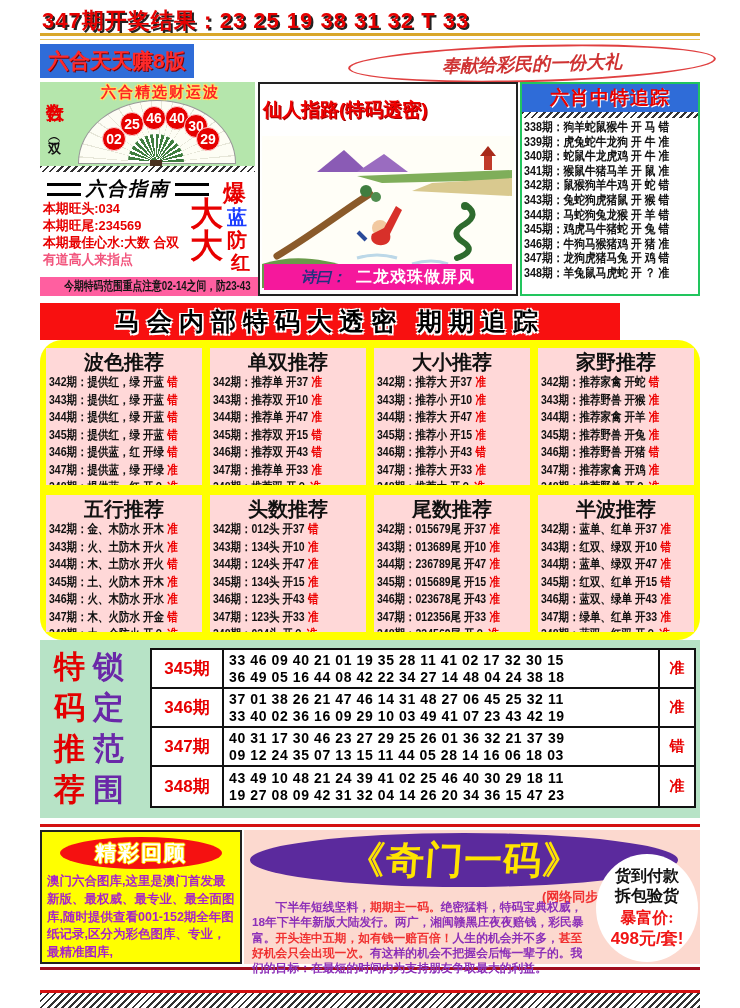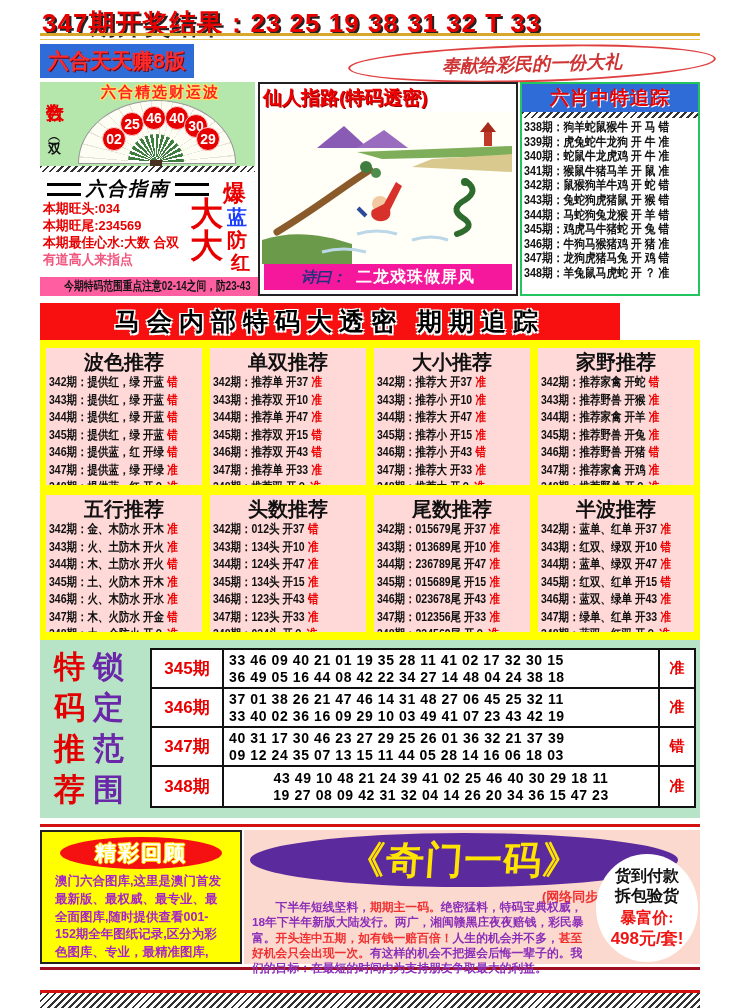--- a/index.html
+++ b/index.html
@@ -1,19 +1,19 @@
 <!DOCTYPE html>
 <html><head>
 <meta charset="utf-8">
 <style>
   html,body{margin:0;padding:0;background:#fff;}
   .page{position:relative;width:740px;height:1008px;background:#fff;overflow:hidden;
         font-family:"Liberation Sans","DejaVu Sans",sans-serif;}
   
-  .result-title{position:absolute;left:42px;top:6px;font-size:26px;font-weight:bold;
+  .result-title{position:absolute;left:42px;top:6px;font-size:22px;font-weight:bold;
     color:#e60000;text-shadow:2px 2px 0 #222;letter-spacing:1px;white-space:nowrap;}
   .gold-rule{position:absolute;left:40px;top:33px;width:660px;height:3px;
     border-top:3px solid #d9a72a;border-bottom:1px solid #e7c35e;}
   .edition-badge{position:absolute;left:40px;top:44px;background:#2f6cd8;color:#ff2a2a;
     font-size:21px;font-weight:bold;padding:3px 8px;text-shadow:1px 1px 0 #7a0000;}
   .slogan{position:absolute;left:348px;top:45px;width:364px;height:33px;
     border:2px solid #e04040;border-radius:50%;display:flex;align-items:center;justify-content:center;
     color:#cf3333;font-size:18px;font-weight:bold;font-family:"DejaVu Serif",serif;
     font-style:italic;transform:rotate(-1.5deg);white-space:nowrap;}
   
@@ -54,21 +54,21 @@
   .char-red{position:absolute;left:191px;top:84px;color:#e80000;font-size:19px;font-weight:900;}
   .big-da1{position:absolute;left:150px;top:26px;color:#e80000;font-size:33px;font-weight:900;}
   .big-da2{position:absolute;left:150px;top:58px;color:#e80000;font-size:33px;font-weight:900;}
   .range-note{position:absolute;left:0;top:195px;width:235px;height:19px;background:#ff5fa0;
     display:flex;align-items:center;justify-content:center;overflow:hidden;}
   .range-note span{color:#151515;font-size:12.5px;font-weight:bold;white-space:nowrap;
     transform:scaleX(0.78);}
   
   .mid-panel{position:absolute;left:258px;top:82px;width:260px;height:214px;border:2px solid #222;
     background:#fff;box-sizing:border-box;}
-  .mid-title{color:#f00000;font-weight:900;font-size:19px;padding:1px 3px;white-space:nowrap;
+  .mid-title{color:#f00000;font-weight:900;font-size:19px;padding:13px 3px;white-space:nowrap;
     text-shadow:1px 1px 0 #9a0000;}
   .poem-bar{position:absolute;left:4px;right:4px;bottom:4px;height:26px;background:#f5189c;
     display:flex;align-items:center;justify-content:center;gap:10px;}
   .poem-label{color:#22307e;font-size:15px;font-weight:900;font-style:italic;
     font-family:"DejaVu Serif",serif;}
   .poem-text{color:#fff;font-size:16px;font-weight:bold;letter-spacing:1px;}
   
   .track-panel{position:absolute;left:520px;top:82px;width:180px;height:214px;border:2px solid #22c55e;
     background:#fff;box-sizing:border-box;}
   .track-head{height:28px;background:#2f6cd8;color:#e80000;font-size:19px;font-weight:900;
@@ -78,53 +78,53 @@
   .track-row{font-size:12.5px;font-weight:bold;color:#111;white-space:nowrap;line-height:14.6px;
     transform:scaleX(0.86);transform-origin:left center;}
   
   .banner{position:absolute;left:40px;top:303px;width:580px;height:37px;background:#f81010;
     display:flex;align-items:center;justify-content:center;color:#000;font-size:25px;font-weight:900;
     letter-spacing:7px;white-space:nowrap;
     text-shadow:-1.5px -1.5px 0 #fff,1.5px -1.5px 0 #fff,-1.5px 1.5px 0 #fff,1.5px 1.5px 0 #fff;}
   
   .rec-section{position:absolute;left:40px;top:340px;width:660px;height:300px;background:#ffff00;
     box-sizing:border-box;padding:8px 6px;display:grid;grid-template-columns:repeat(4,1fr);
-    grid-auto-rows:1fr;gap:10px 8px;}
+    grid-auto-rows:1fr;gap:10px 8px;border-radius:22px;}
   .card{background:#ffd8d8;padding:2px 3px;overflow:hidden;}
   .card-title{text-align:center;font-size:20px;font-weight:900;color:#111;line-height:24px;}
   .crow{font-size:12.5px;font-weight:bold;color:#111;white-space:nowrap;line-height:17.5px;
     transform:scaleX(0.84);transform-origin:left center;}
   .crow .v{color:#ee0000;margin-left:4px;}
   
   .lock-section{position:absolute;left:40px;top:640px;width:660px;height:178px;background:#b7e3c6;}
   .lock-side{position:absolute;left:14px;top:6px;}
   .lock-side .srow{display:flex;gap:8px;line-height:41px;}
   .sc1{color:#e30000;font-size:31px;font-weight:900;font-family:"DejaVu Serif",serif;}
   .sc2{color:#6a28a8;font-size:31px;font-weight:900;font-family:"DejaVu Serif",serif;}
   .lock-table{position:absolute;left:110px;top:8px;width:546px;height:160px;background:#fff;
     border:2px solid #111;box-sizing:border-box;display:grid;grid-template-rows:repeat(4,1fr);}
   .lrow{display:grid;grid-template-columns:72px 1fr 36px;border-bottom:2px solid #111;}
-  .lrow:last-child{border-bottom:none;text-align:center;}
+  .lrow:last-child{border-bottom:none;}
   .lissue{display:flex;align-items:center;justify-content:center;color:#e80000;font-size:17px;
     font-weight:900;border-right:2px solid #111;}
   .lnums{display:flex;flex-direction:column;justify-content:center;padding:0 5px;
     font-size:14px;font-weight:bold;color:#000;white-space:nowrap;line-height:17px;
     letter-spacing:0.6px;}
   .lverdict{display:flex;align-items:center;justify-content:center;color:#e80000;font-size:15px;
     font-weight:900;border-left:2px solid #111;}
   
   .bottom{position:absolute;left:40px;top:824px;width:660px;height:146px;box-sizing:border-box;
     border-top:3px solid #d41111;border-bottom:3px solid #a00f1f;}
   .review-box{position:absolute;left:0;top:3px;width:202px;bottom:3px;background:#ffff00;
     border:2px solid #222;box-sizing:border-box;}
   .review-ellipse{margin:5px auto 2px auto;width:162px;height:32px;background:#f51111;
     border-radius:50%;display:flex;align-items:center;justify-content:center;}
   .review-ellipse span{color:#fff;font-size:21px;font-weight:900;letter-spacing:2px;
     text-shadow:-1px 0 #ffe400,1px 0 #ffe400,0 -1px #ffe400,0 1px #ffe400;}
-  .review-text{padding:2px 13px;color:#a823c8;font-size:12.5px;font-weight:bold;line-height:1.42;}
+  .review-text{padding:2px 5px;color:#a823c8;font-size:12.5px;font-weight:bold;line-height:1.42;}
   .promo-box{position:absolute;left:204px;right:0;top:3px;bottom:3px;background:#fcd9cf;}
   .promo-ellipse{position:absolute;left:6px;top:3px;width:428px;height:54px;background:#5b2a9d;
     border-radius:50%;display:flex;align-items:center;justify-content:center;}
   .promo-ellipse span{color:#ffe400;font-size:38px;font-weight:900;letter-spacing:1px;
     white-space:nowrap;transform:skewX(-4deg);}
   .promo-sync{position:absolute;left:298px;top:58px;color:#f03030;font-size:13px;font-weight:bold;}
   .price-circle{position:absolute;right:2px;top:24px;width:102px;height:108px;background:#ffffff;
     border-radius:50%;display:flex;flex-direction:column;align-items:center;justify-content:center;
     line-height:1.25;}
   .pay-line{color:#111;font-size:16px;font-weight:900;white-space:nowrap;}

